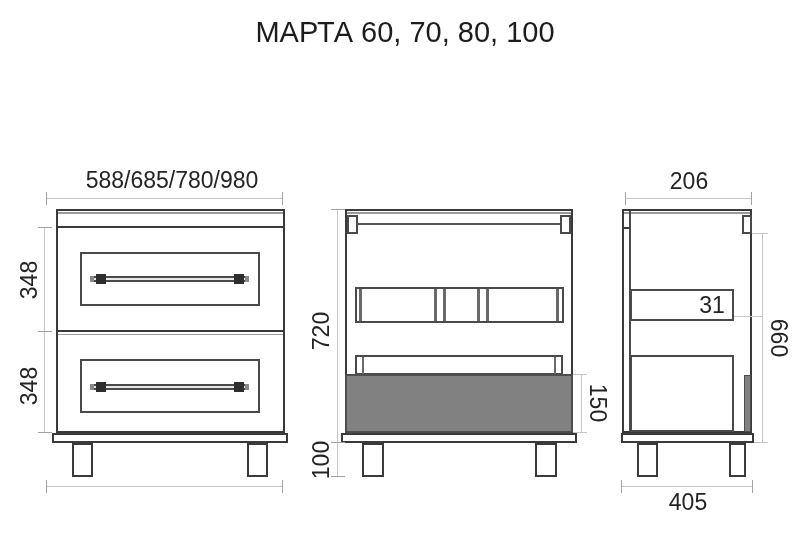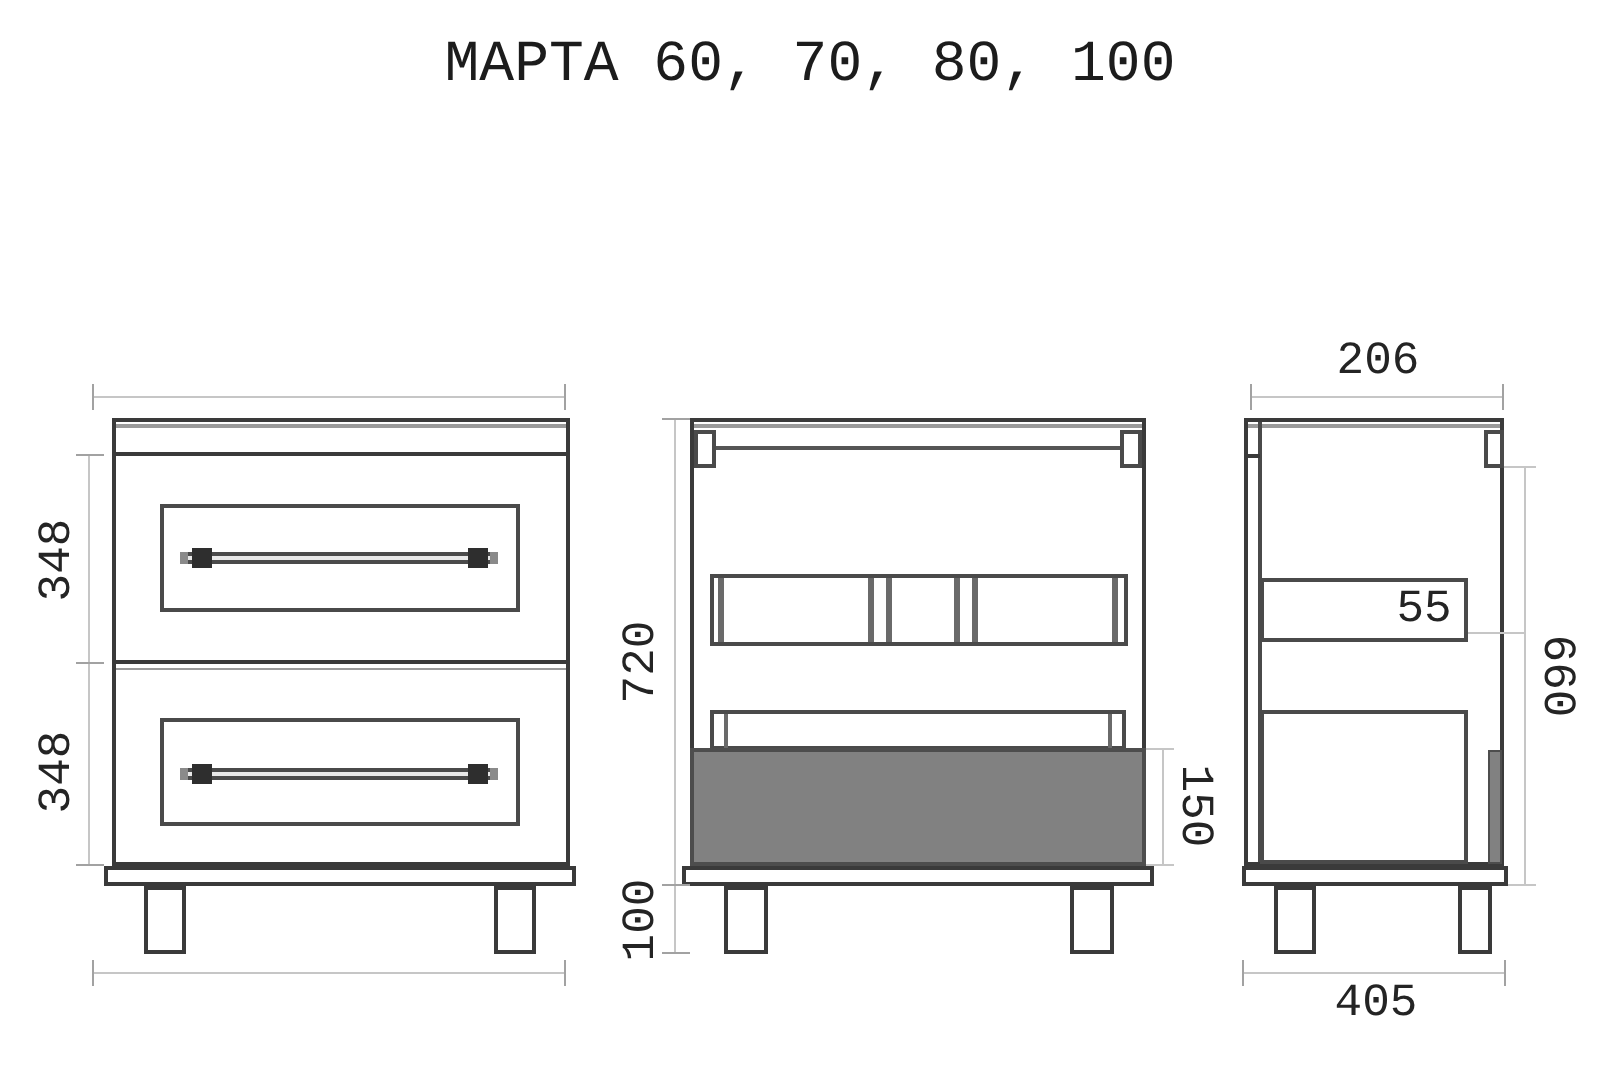--- a/index.html
+++ b/index.html
@@ -1,18 +1,18 @@
 <!DOCTYPE html>
 <html><head>
 <meta charset="utf-8">
 <style>
   html,body{margin:0;padding:0;background:#fff;}
   #stage{
     position:relative;width:800px;height:535px;background:#ffffff;
-    font-family:Liberation Mono, monospace;overflow:hidden;
+    font-family:Liberation Sans, sans-serif;overflow:hidden;
   }
   .abs{position:absolute;}
   .rect{position:absolute;box-sizing:border-box;border:2px solid #3a3a3a;background:#fff;}
   .rect-thin{position:absolute;box-sizing:border-box;border:2px solid #4a4a4a;background:#fff;}
   .hline{position:absolute;background:#3a3a3a;}
   .gline{position:absolute;background:#9a9a9a;}
   .dimline{position:absolute;background:#c6c6c6;}
   .tick{position:absolute;background:#a2a2a2;}
   .title-text{position:absolute;color:#1c1c1c;white-space:nowrap;transform:translate(-50%,0);}
   .dim-label{position:absolute;font-size:23px;color:#242424;white-space:nowrap;
@@ -31,20 +31,21 @@
 
 <div id="stage">
 
   <div class="title-text" style="left:405px;top:16px;font-size:29px;">МАРТА 60, 70, 80, 100</div>
 
   <div class="abs" style="left:0;top:0;width:800px;height:535px;">
 
     <div class="dimline" style="left:46px;top:198px;width:237px;height:1px;"></div>
     <div class="tick" style="left:46px;top:192px;width:1px;height:13px;"></div>
     <div class="tick" style="left:282px;top:192px;width:1px;height:13px;"></div>
+    <div class="dim-label" style="left:172px;top:180px;">588/685/780/980</div>
 
     <div class="rect" style="left:56px;top:209px;width:229px;height:224px;"></div>
     <div class="gline" style="left:58px;top:212px;width:225px;height:2px;"></div>
     <div class="hline" style="left:58px;top:226px;width:225px;height:2px;"></div>
     <div class="hline" style="left:58px;top:330px;width:225px;height:2px;"></div>
     <div class="gline" style="left:58px;top:334px;width:225px;height:1px;"></div>
 
     <div class="rect-thin" style="left:80px;top:252px;width:180px;height:54px;"></div>
     <div class="handle-bar" style="left:94px;top:276px;width:151px;"></div>
     <div class="handle-foot" style="left:96px;top:274px;width:10px;height:10px;"></div>
@@ -123,21 +124,21 @@
     <div class="dim-label" style="left:689px;top:181px;">206</div>
 
     <div class="rect" style="left:622px;top:209px;width:130px;height:224px;"></div>
     <div class="gline" style="left:624px;top:212px;width:126px;height:2px;"></div>
     <div class="post" style="left:629px;top:211px;width:2px;height:220px;background:#4a4a4a;"></div>
     <div class="hline" style="left:624px;top:227px;width:6px;height:2px;"></div>
 
     <div class="rect-thin" style="left:742px;top:215px;width:10px;height:19px;"></div>
 
     <div class="rect-thin" style="left:630px;top:289px;width:104px;height:32px;"></div>
-    <div class="dim-label" style="left:712px;top:305px;">55</div>
+    <div class="dim-label" style="left:712px;top:305px;">31</div>
     <div class="dimline" style="left:734px;top:316px;width:28px;height:1px;"></div>
 
     <div class="rect-thin" style="left:630px;top:355px;width:104px;height:77px;"></div>
     <div class="grayfill" style="left:744px;top:375px;width:7px;height:57px;border-width:1px;"></div>
 
     <div class="rect" style="left:621px;top:433px;width:133px;height:10px;"></div>
     <div class="rect" style="left:637px;top:443px;width:21px;height:34px;"></div>
     <div class="rect" style="left:729px;top:443px;width:17px;height:34px;"></div>
 
     <div class="dimline" style="left:752px;top:233px;width:16px;height:1px;"></div>

